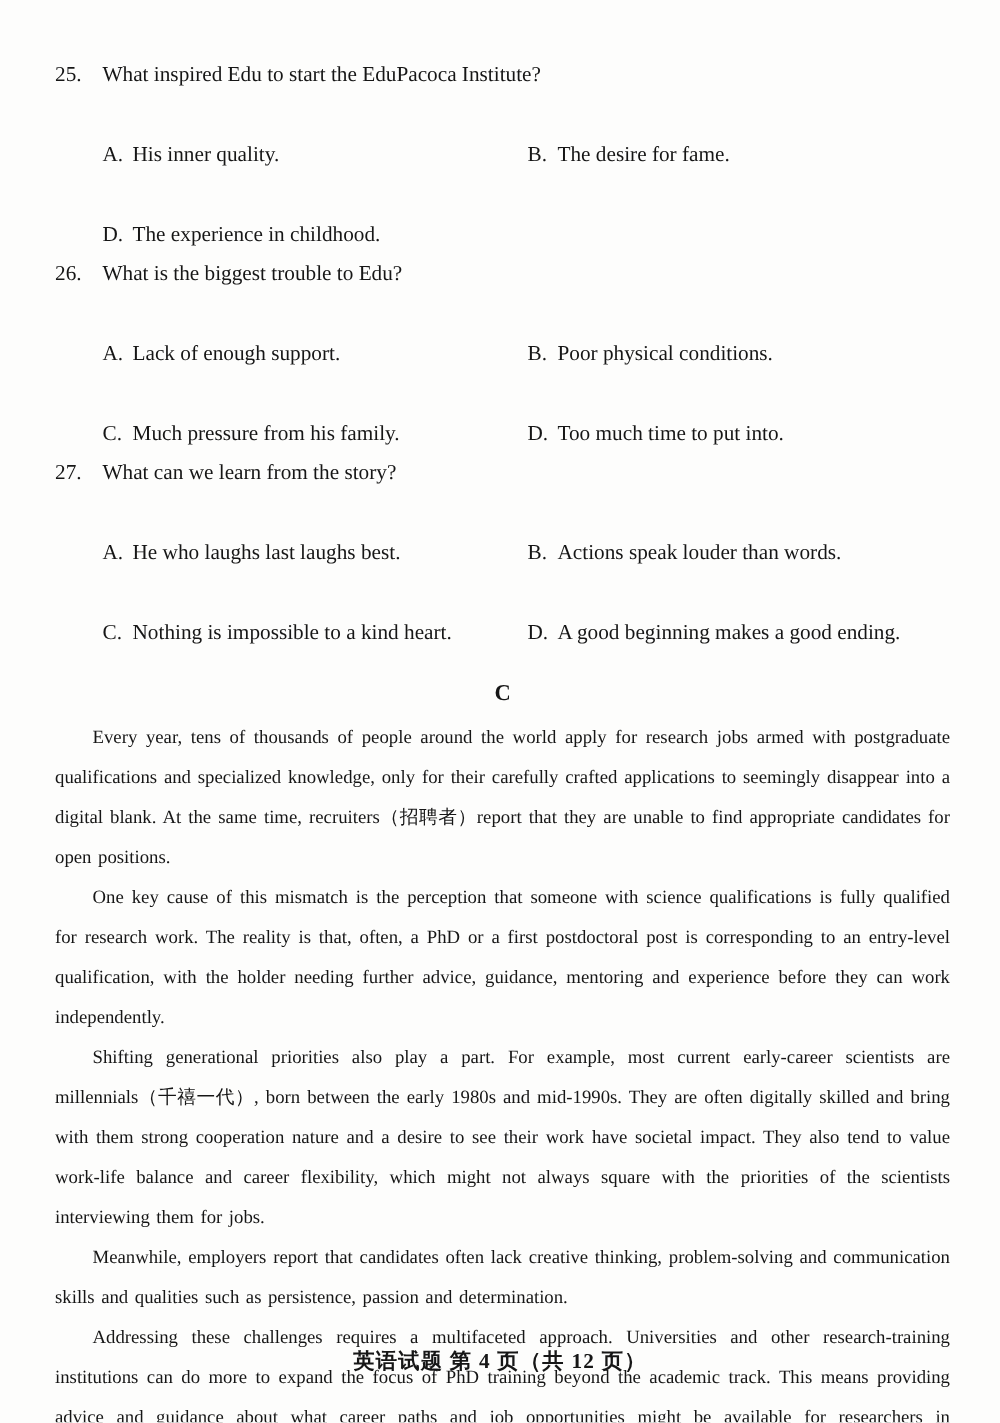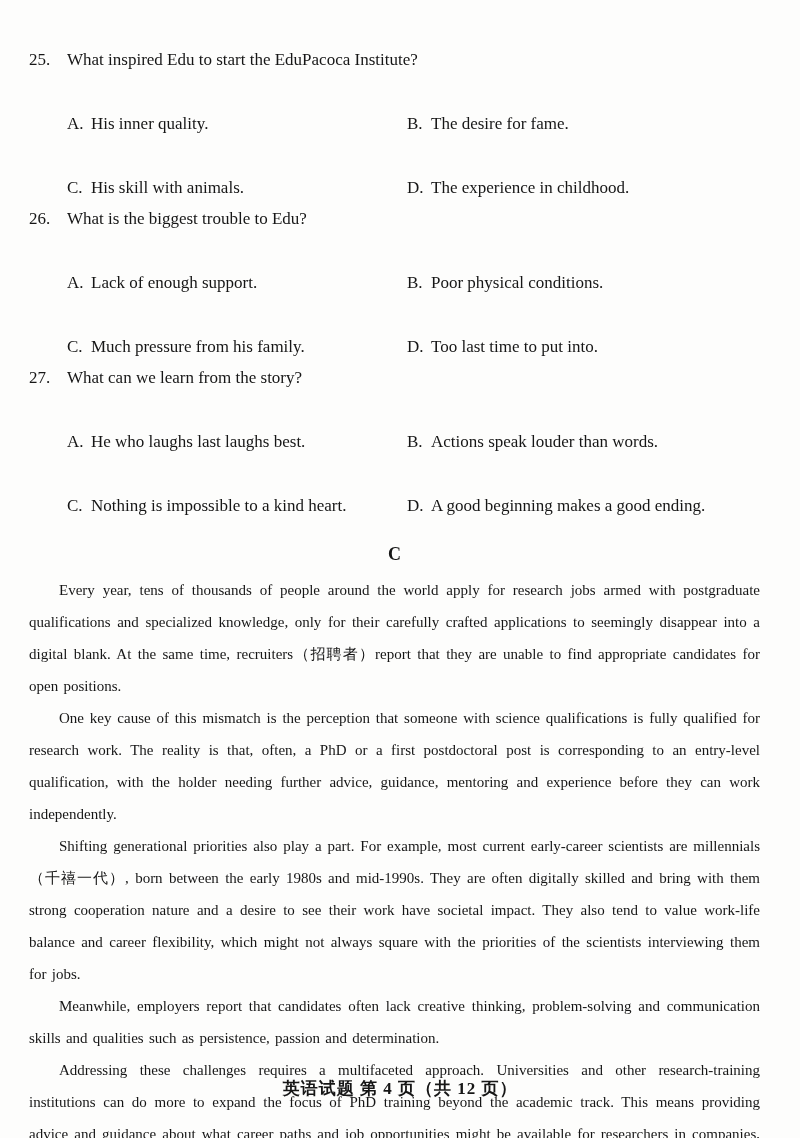--- a/index.html
+++ b/index.html
@@ -8,21 +8,21 @@
     width: 800px;
     height: 1138px;
     background: #fbfbfa;
     color: #161616;
     font-family: "Liberation Serif", "DejaVu Serif", serif;
   }
   .page {
     position: relative;
     width: 800px;
     height: 1138px;
-    padding: 44px 40px 0 29px;
+    padding: 44px 40px 0 44px;
     background: #fdfdfc;
     overflow: hidden;
   }
   
   .question { margin: 0; }
   .q-line {
     font-size: 17px;
     line-height: 31px;
     white-space: nowrap;
   }
@@ -78,34 +78,33 @@
 
 <div class="page">
 
   <div class="question">
     <div class="q-line">
       <span class="q-num">25.</span><span class="q-text">What inspired Edu to start the EduPacoca Institute?</span>
     </div>
     <div class="options">
       <div class="opt"><span class="opt-label">A.</span><span class="opt-text">His inner quality.</span></div>
       <div class="opt"><span class="opt-label">B.</span><span class="opt-text">The desire for fame.</span></div>
-      <div class="opt"><span class="opt-label">C.</span><span class="opt-text">His skill with animals.</span></div>
       <div class="opt"><span class="opt-label">D.</span><span class="opt-text">The experience in childhood.</span></div>
     </div>
   </div>
 
   <div class="question">
     <div class="q-line">
       <span class="q-num">26.</span><span class="q-text">What is the biggest trouble to Edu?</span>
     </div>
     <div class="options">
       <div class="opt"><span class="opt-label">A.</span><span class="opt-text">Lack of enough support.</span></div>
       <div class="opt"><span class="opt-label">B.</span><span class="opt-text">Poor physical conditions.</span></div>
       <div class="opt"><span class="opt-label">C.</span><span class="opt-text">Much pressure from his family.</span></div>
-      <div class="opt"><span class="opt-label">D.</span><span class="opt-text">Too last time to put into.</span></div>
+      <div class="opt"><span class="opt-label">D.</span><span class="opt-text">Too much time to put into.</span></div>
     </div>
   </div>
 
   <div class="question">
     <div class="q-line">
       <span class="q-num">27.</span><span class="q-text">What can we learn from the story?</span>
     </div>
     <div class="options">
       <div class="opt"><span class="opt-label">A.</span><span class="opt-text">He who laughs last laughs best.</span></div>
       <div class="opt"><span class="opt-label">B.</span><span class="opt-text">Actions speak louder than words.</span></div>

